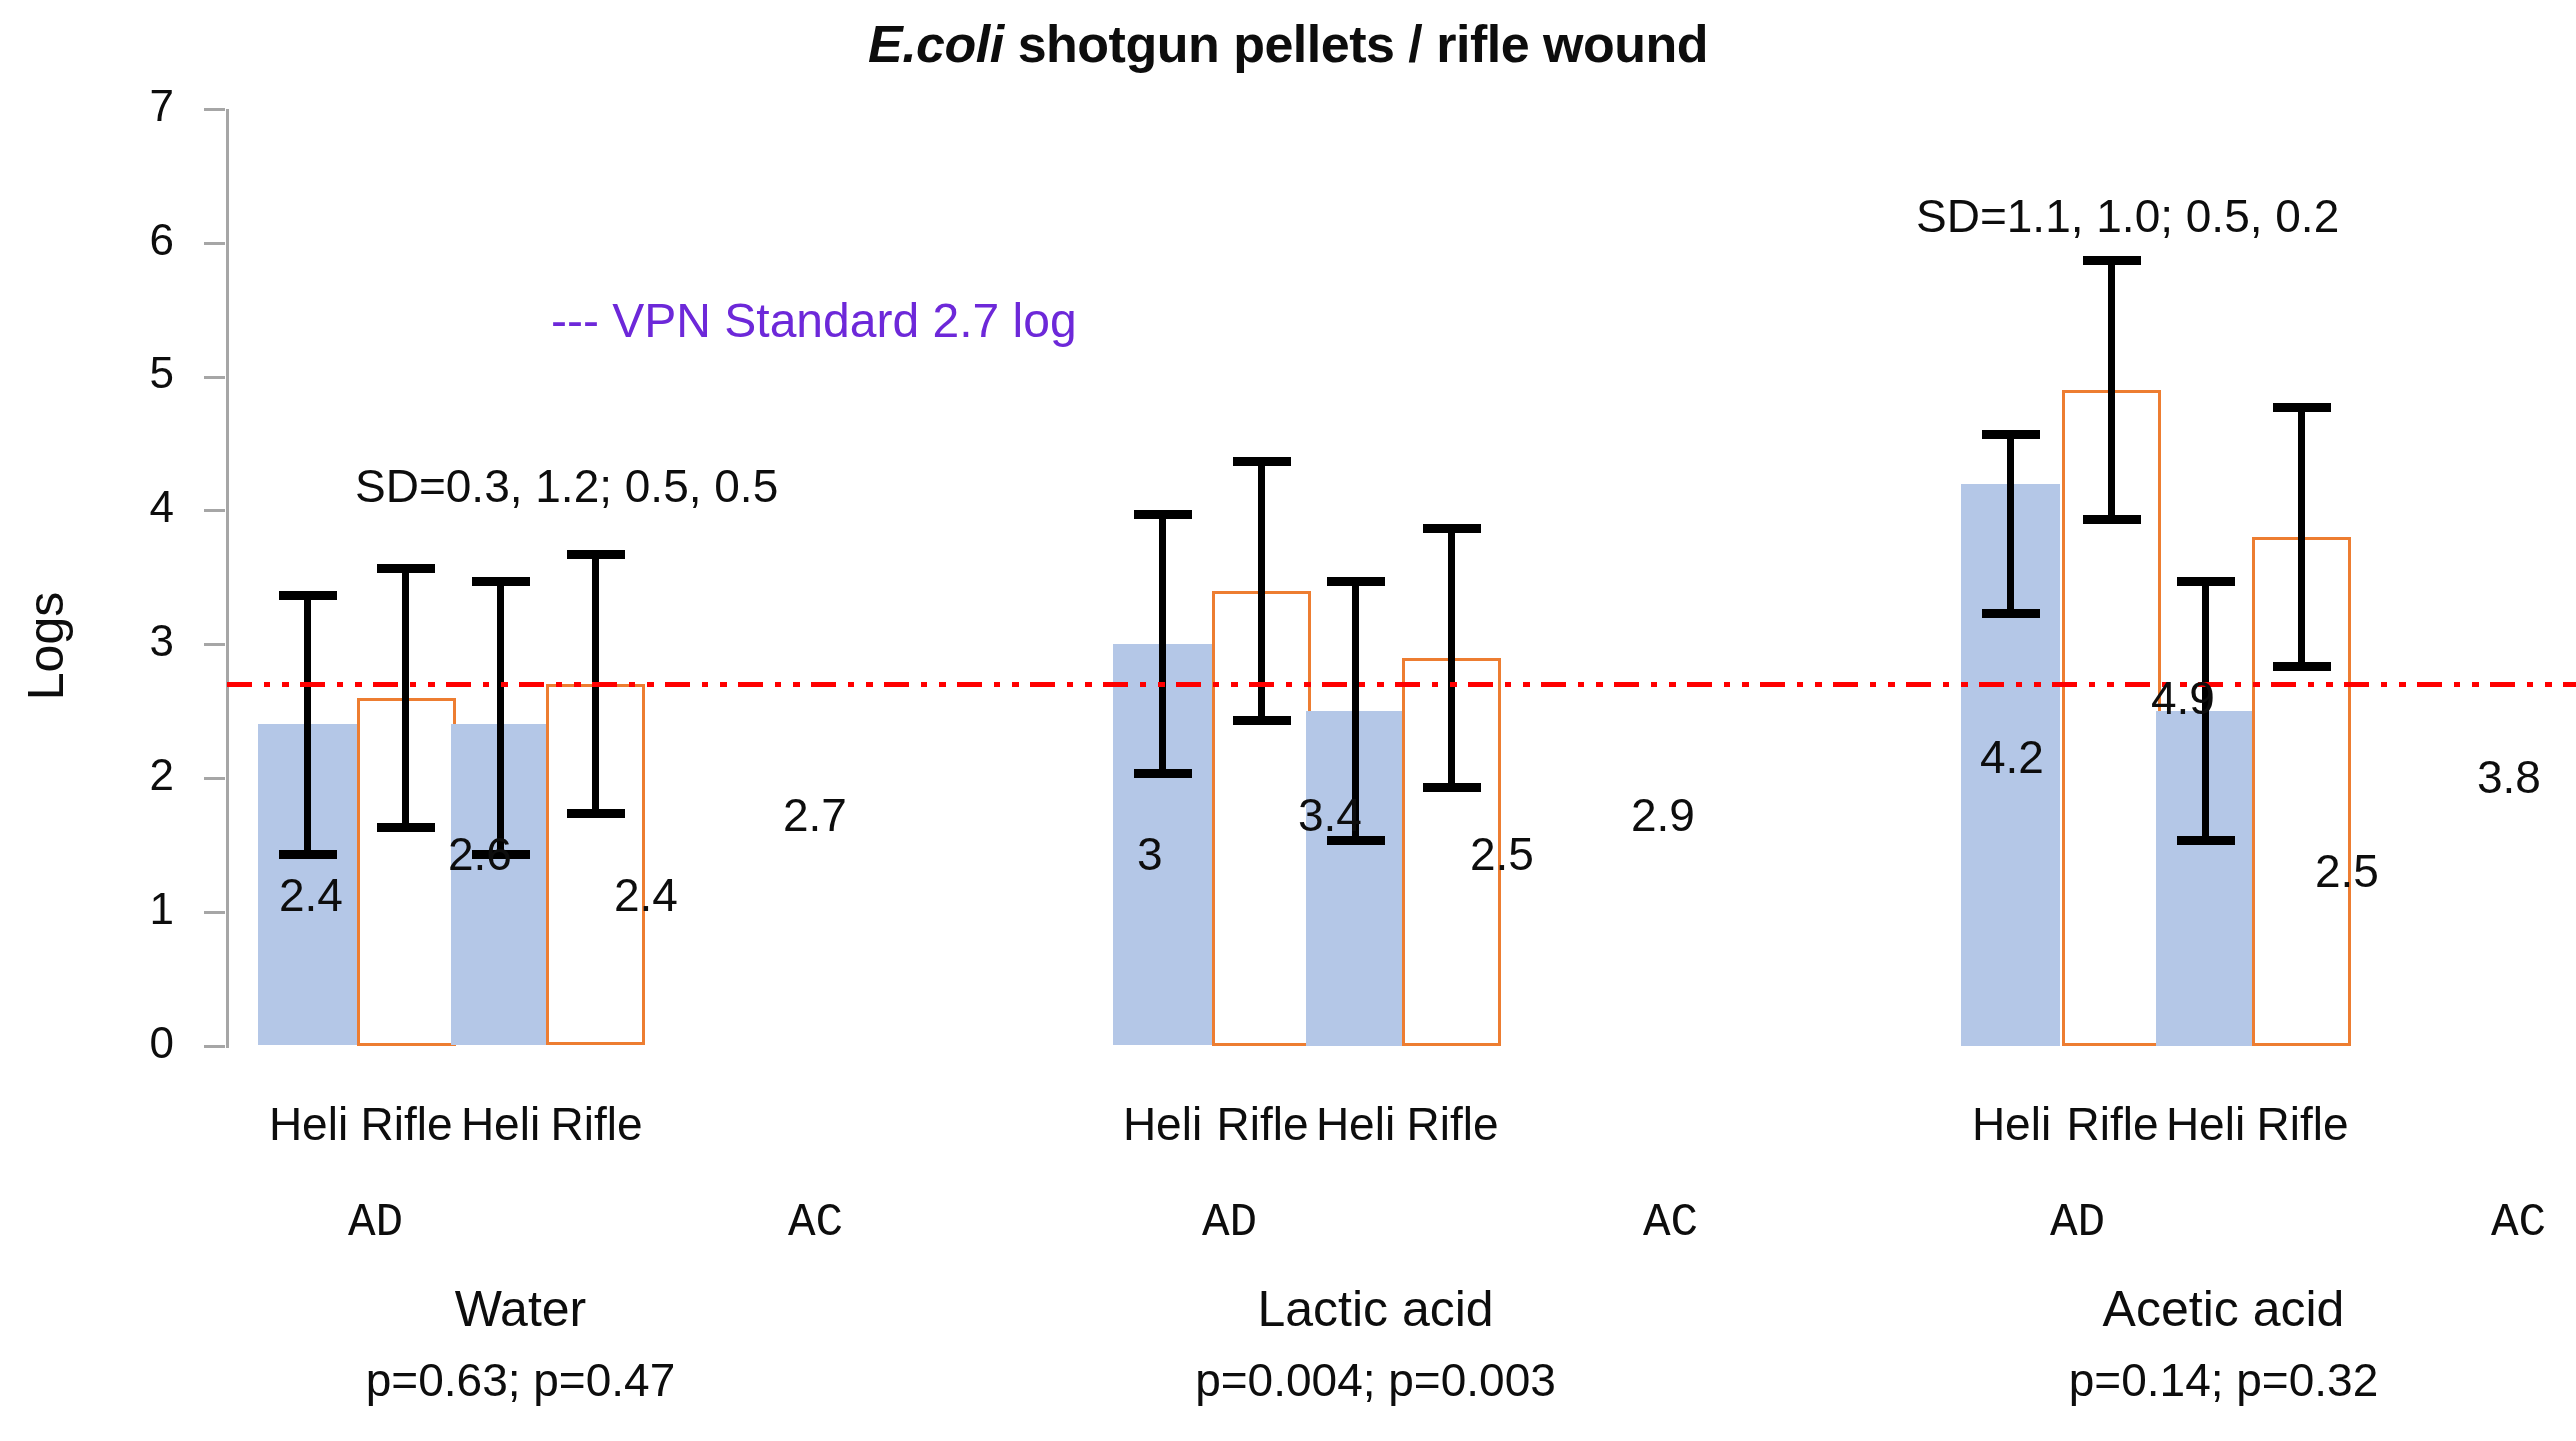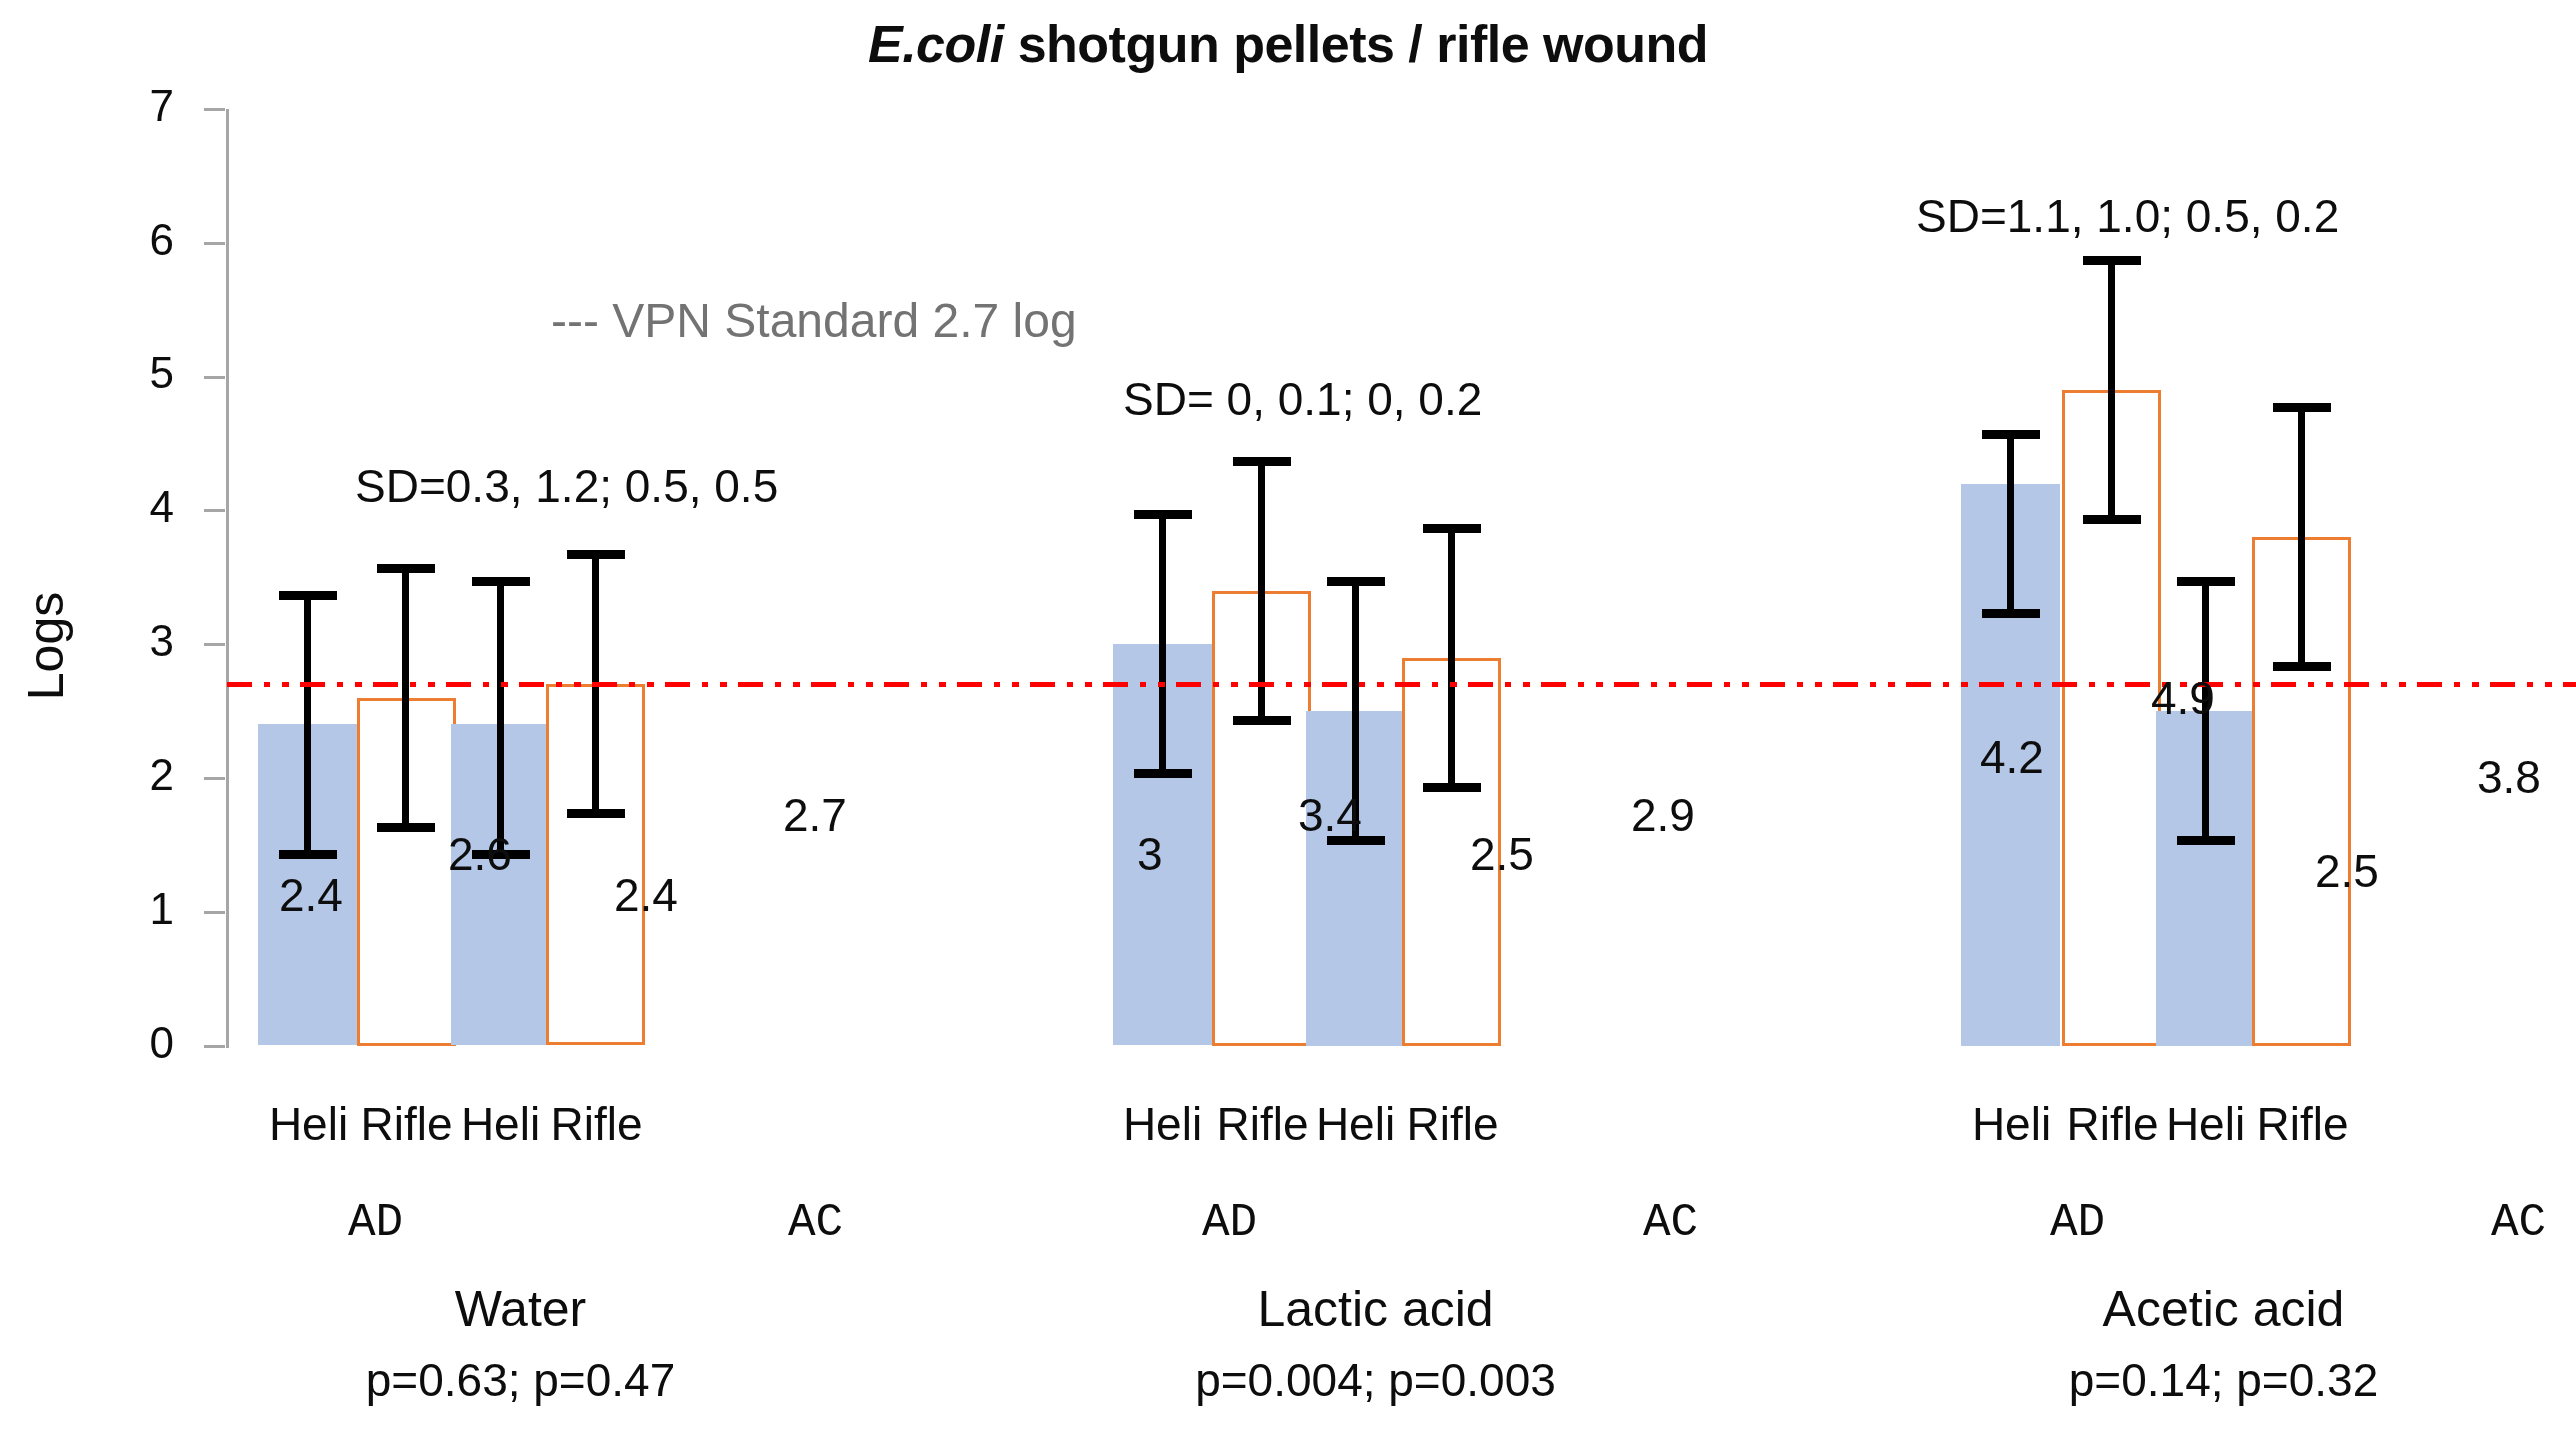--- a/index.html
+++ b/index.html
@@ -50,21 +50,21 @@
     position:absolute;left:227px;width:2349px;height:4.8px;
     background:repeating-linear-gradient(to right,
       #FF0000 0px,#FF0000 25px,
       transparent 25px,transparent 37px,
       #FF0000 37px,#FF0000 43px,
       transparent 43px,transparent 55px,
       #FF0000 55px,#FF0000 62px,
       transparent 62px,transparent 73px);
   }
   .vpn-legend{
-    position:absolute;font-size:48px;color:#737373;white-space:nowrap;line-height:1;
+    position:absolute;font-size:48px;color:#6d28d9;white-space:nowrap;line-height:1;
   }
 
   
   .sd-note{position:absolute;font-size:46px;color:#0d0d0d;white-space:nowrap;line-height:1;}
 
   
   .cat-label{
     position:absolute;font-size:46px;color:#0d0d0d;text-align:center;
     line-height:1;white-space:nowrap;
   }
@@ -189,18 +189,17 @@
       <div class="site-label" style="left: 1545px; width: 251px; top: 1200px;">AC</div>
       <div class="site-label" style="left: 1952px; width: 251px; top: 1200px;">AD</div>
       <div class="site-label" style="left: 2393px; width: 251px; top: 1200px;">AC</div>
       <div class="group-name" style="left: 135px; width: 771px; top: 1284px;">Water</div>
       <div class="group-p" style="left: 135px; width: 771px; top: 1357px;">p=0.63; p=0.47</div>
       <div class="group-name" style="left: 990px; width: 771px; top: 1284px;">Lactic acid</div>
       <div class="group-p" style="left: 990px; width: 771px; top: 1357px;">p=0.004; p=0.003</div>
       <div class="group-name" style="left: 1838px; width: 771px; top: 1284px;">Acetic  acid</div>
       <div class="group-p" style="left: 1838px; width: 771px; top: 1357px;">p=0.14; p=0.32</div>
       <div class="sd-note" style="left: 355px; top: 463px;">SD=0.3, 1.2;  0.5, 0.5</div>
-      <div class="sd-note" style="left: 1123px; top: 376px;">SD= 0, 0.1; 0, 0.2</div>
       <div class="sd-note" style="left: 1916px; top: 193px;">SD=1.1, 1.0;  0.5, 0.2</div>
     </div>
 
 </div>
 
 
 </body></html>

